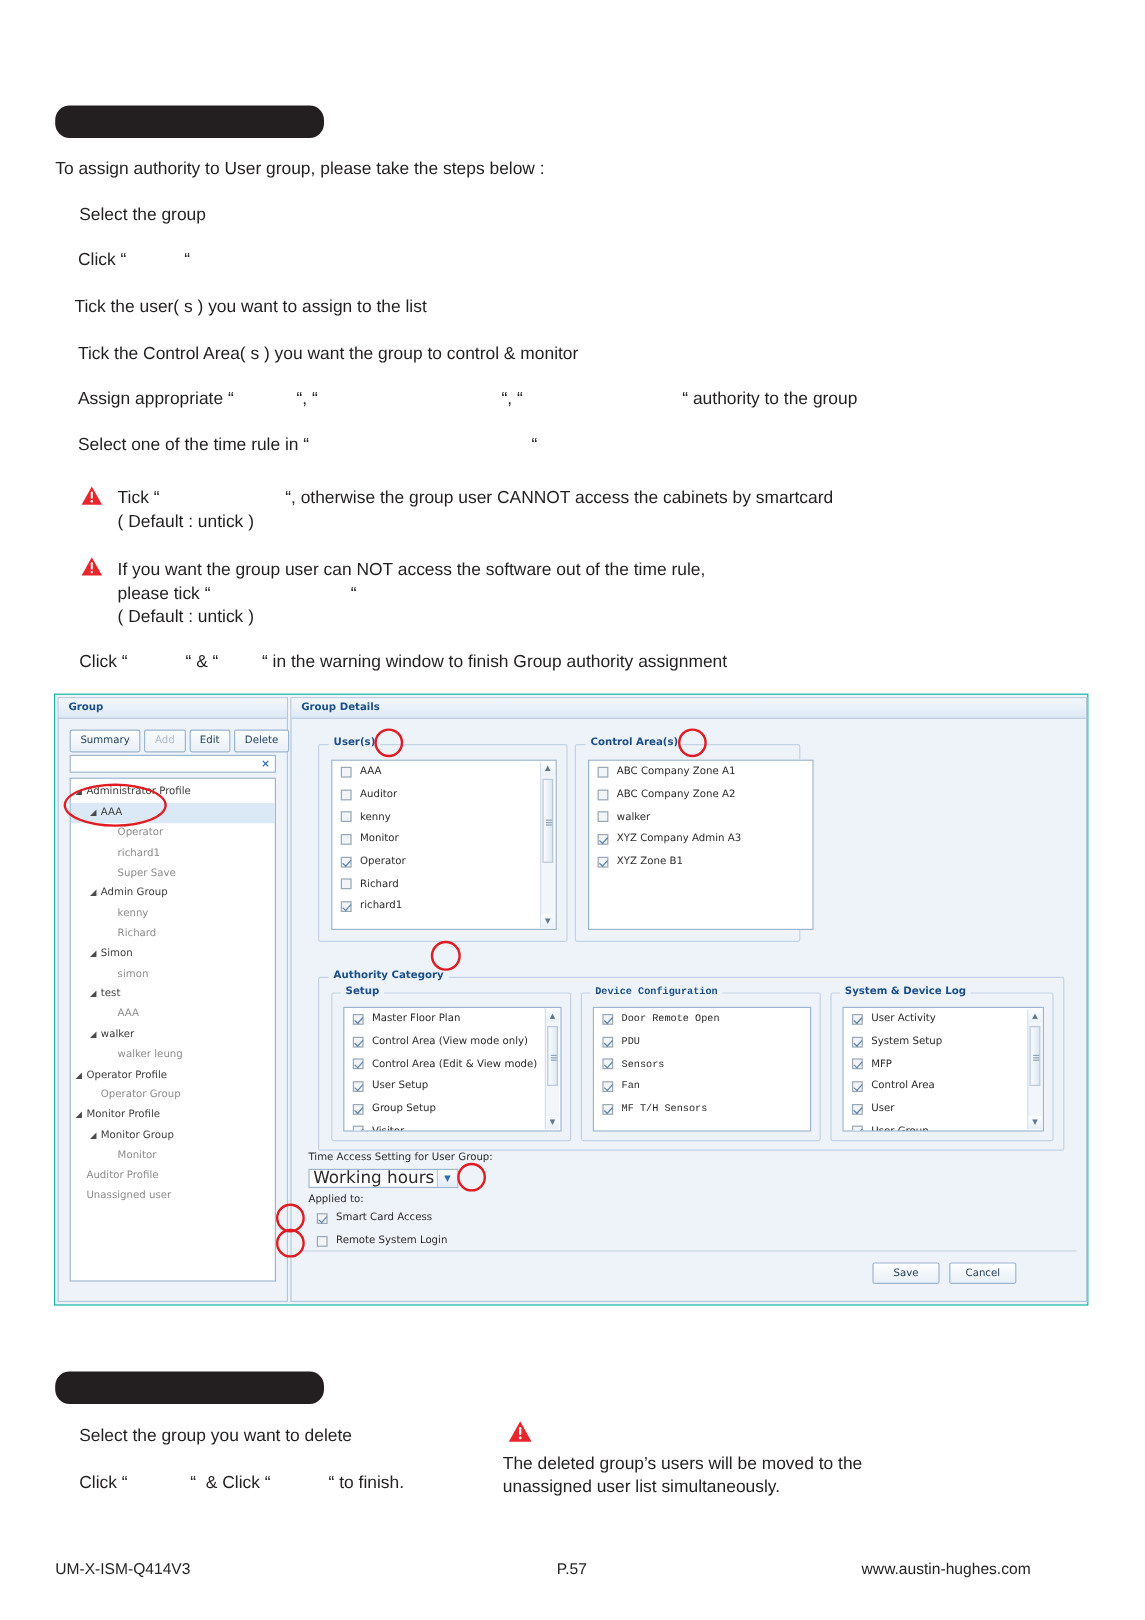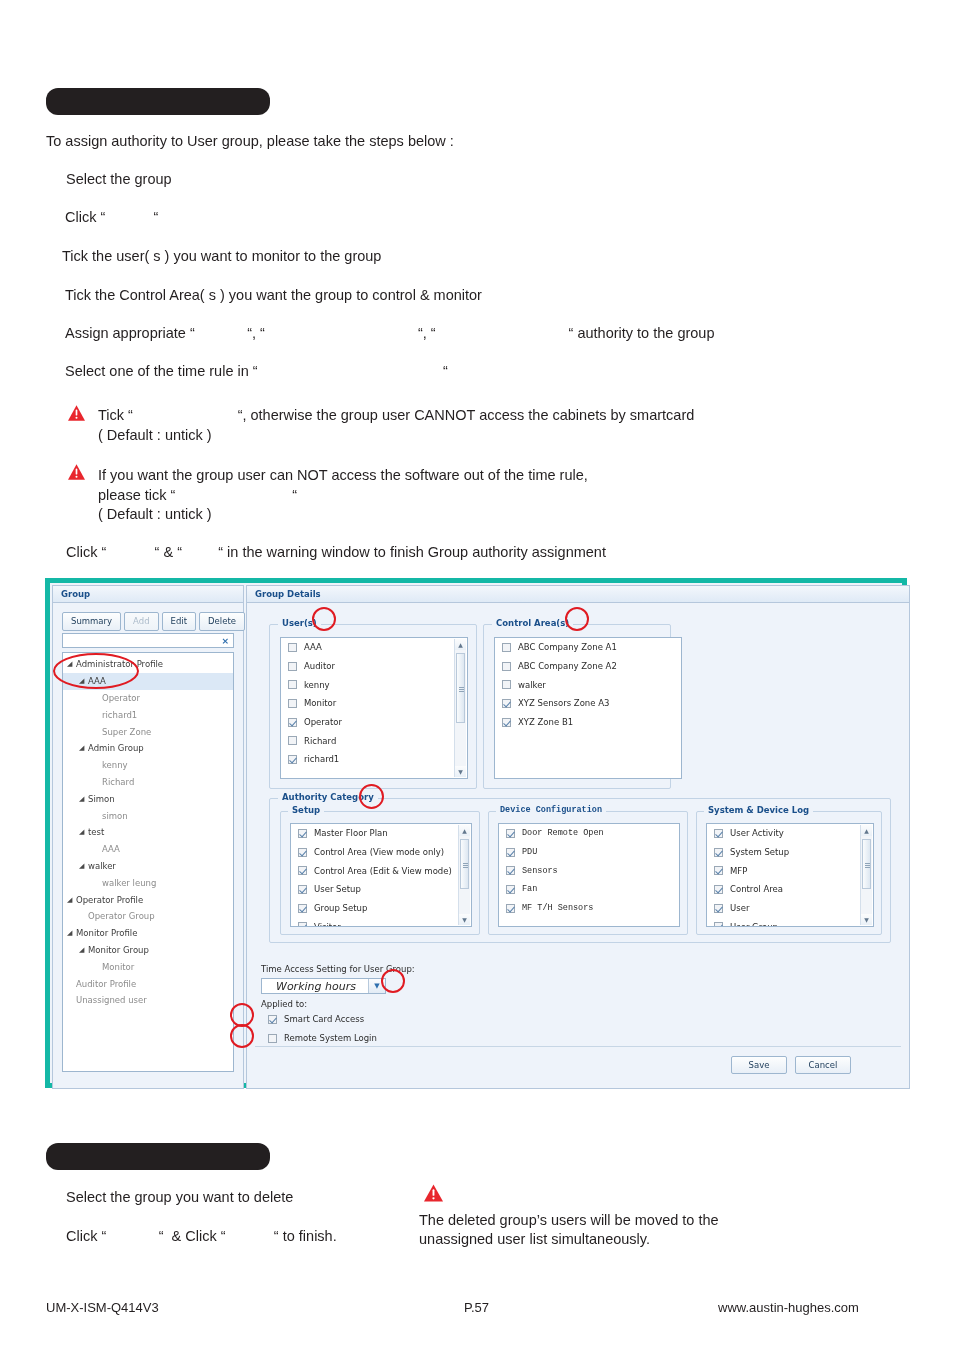--- a/index.html
+++ b/index.html
@@ -36,21 +36,21 @@
     width: 17px; height: 16px;
   }
   .warn-icon svg { display: block; width: 100%; height: 100%; }
 
   
   #app-window {
     position: absolute;
     left: 45px; top: 578px;
     width: 862px; height: 510px;
     background: #eef3fa;
-    border: 5px solid #14b8a6;
+    border: 1px solid #14b8a6;
     box-sizing: border-box;
     font-family: "DejaVu Sans", sans-serif;
   }
 
   .panel {
     position: absolute;
     box-sizing: border-box;
     background: #eef3fa;
     border: 1px solid #b5c7dc;
   }
@@ -208,21 +208,21 @@
     font-size: 8.5px; color: #2b2b2b; white-space: nowrap;
   }
   .combo {
     position: absolute;
     height: 16px;
     background: #fff;
     border: 1px solid #9db6cf;
     box-sizing: border-box;
     display: flex; align-items: center;
   }
-  .combo .val { font-size: 11px; color: #2b2b2b; padding-left: 14px; flex: 1; font-style: italic; }
+  .combo .val { font-size: 14px; color: #2b2b2b; padding-left: 3px; flex: 1; }
   .combo .arrowbox {
     width: 16px; height: 100%;
     background: linear-gradient(to bottom,#fbfcfe,#e2ebf5);
     border-left: 1px solid #b7c9dc;
     display: flex; align-items: center; justify-content: center;
     color: #2f6fae; font-size: 7px;
   }
 
   .hr-line {
     position: absolute;
@@ -263,21 +263,21 @@
 </style>
 </head>
 <body>
 
 <div class="redact-bar" id="redact-1"></div>
 
 <div class="doc-line" style="left:46px; top:132px;">To assign authority to User group, please take the steps below :</div>
 
 <div class="doc-line" style="left:66px; top:170px;">Select the group</div>
 <div class="doc-line" style="left:65px; top:208px;">Click “            “</div>
-<div class="doc-line" style="left:62px; top:247px;">Tick the user( s ) you want to monitor to the group</div>
+<div class="doc-line" style="left:62px; top:247px;">Tick the user( s ) you want to assign to the list</div>
 <div class="doc-line" style="left:65px; top:286px;">Tick the Control Area( s ) you want the group to control &amp; monitor</div>
 <div class="doc-line" style="left:65px; top:324px;">Assign appropriate “             “, “                                      “, “                                 “ authority to the group</div>
 <div class="doc-line" style="left:65px; top:362px;">Select one of the time rule in “                                              “</div>
 
 <div class="warn-icon" style="left:68px; top:405px;">
   <svg viewBox="0 0 20 18">
       <path d="M10 0 L20 18 L0 18 Z" fill="#e8262d"></path>
       <rect x="9" y="5" width="2" height="7" rx="1" fill="#fff"></rect>
       <circle cx="10" cy="14.6" r="1.2" fill="#fff"></circle>
     </svg>
@@ -326,21 +326,21 @@
         <div class="tree-row lvl2 leaf">
           <span class="arrow">◢</span>
           <span class="lbl">Operator</span>
         </div>
         <div class="tree-row lvl2 leaf">
           <span class="arrow">◢</span>
           <span class="lbl">richard1</span>
         </div>
         <div class="tree-row lvl2 leaf">
           <span class="arrow">◢</span>
-          <span class="lbl">Super Zone</span>
+          <span class="lbl">Super Save</span>
         </div>
         <div class="tree-row lvl1">
           <span class="arrow">◢</span>
           <span class="lbl">Admin Group</span>
         </div>
         <div class="tree-row lvl2 leaf">
           <span class="arrow">◢</span>
           <span class="lbl">kenny</span>
         </div>
         <div class="tree-row lvl2 leaf">
@@ -461,31 +461,31 @@
             <div class="cb-row">
               <span class="cb"></span>
               <span>ABC Company Zone A2</span>
             </div>
             <div class="cb-row">
               <span class="cb"></span>
               <span>walker</span>
             </div>
             <div class="cb-row">
               <span class="cb on"></span>
-              <span>XYZ Sensors Zone A3</span>
+              <span>XYZ Company Admin A3</span>
             </div>
             <div class="cb-row">
               <span class="cb on"></span>
               <span>XYZ Zone B1</span>
             </div>
           </div>
       </div>
     </div>
 
-    <div class="fs" style="left:22px; top:212px; width:622px; height:145px;">
+    <div class="fs" style="left:22px; top:232px; width:622px; height:145px;">
       <div class="fs-legend">Authority Category</div>
 
       <div class="sub-fs" style="left:10px; top:12px; width:200px; height:124px;padding-left:24px;">
         <div class="fs-legend" style="left:7px; background:#eef3fa;">Setup</div>
         <div class="listbox" style="left:9px; top:11px; width:182px; height:104px;">
           <div id="setup-list">
               <div class="cb-row">
                 <span class="cb on"></span>
                 <span>Master Floor Plan</span>
               </div>

